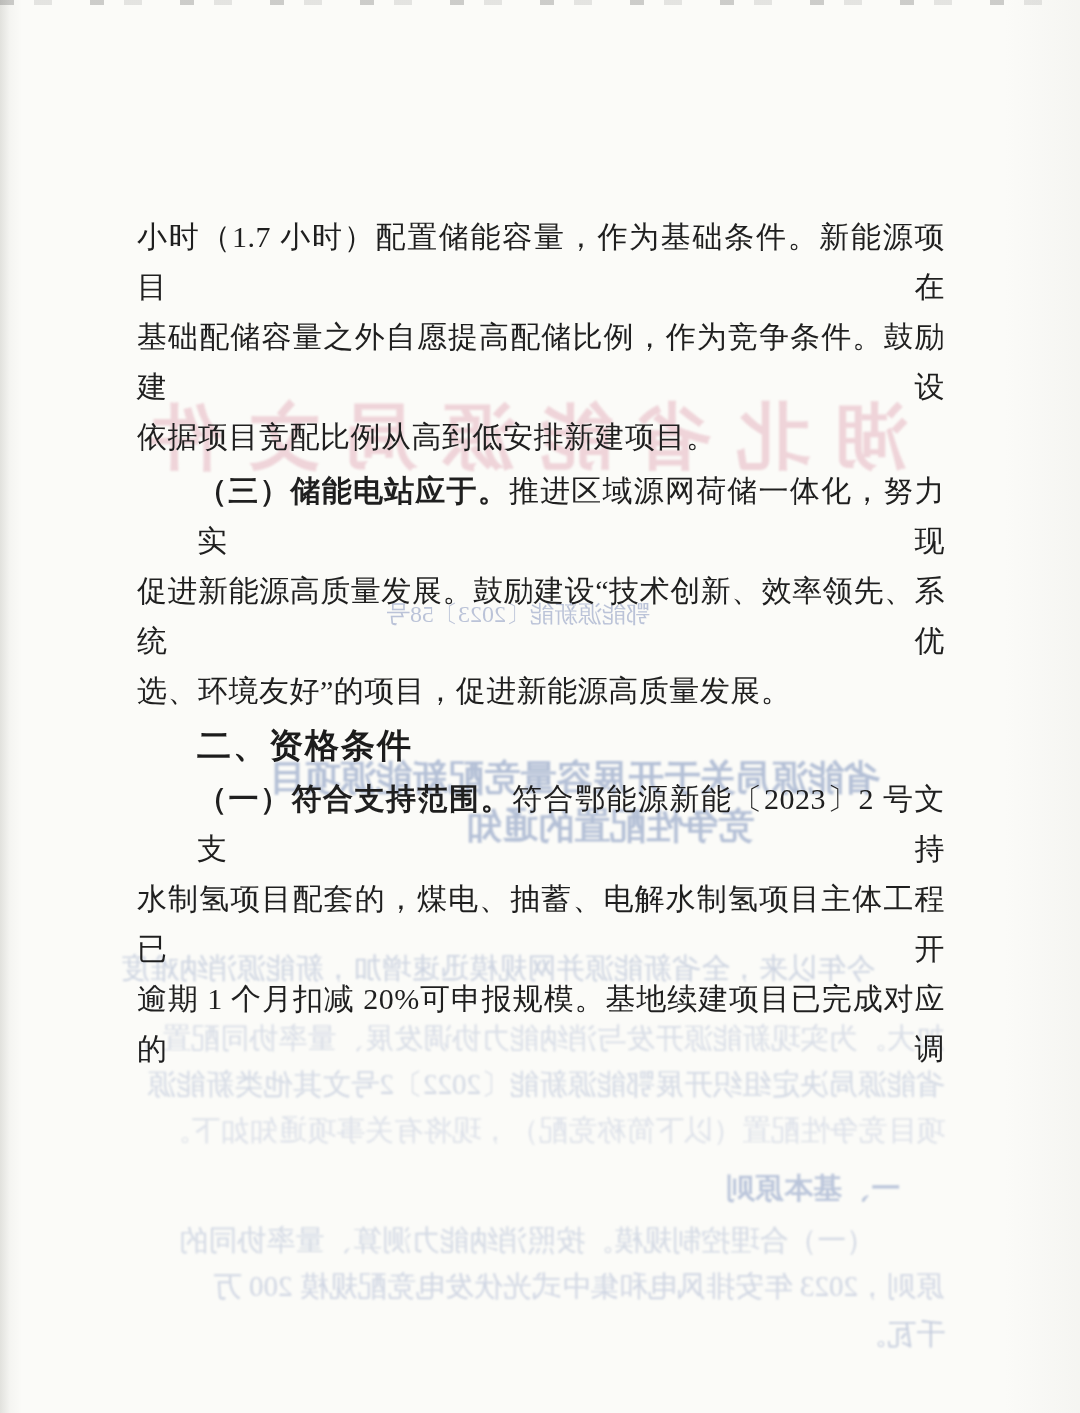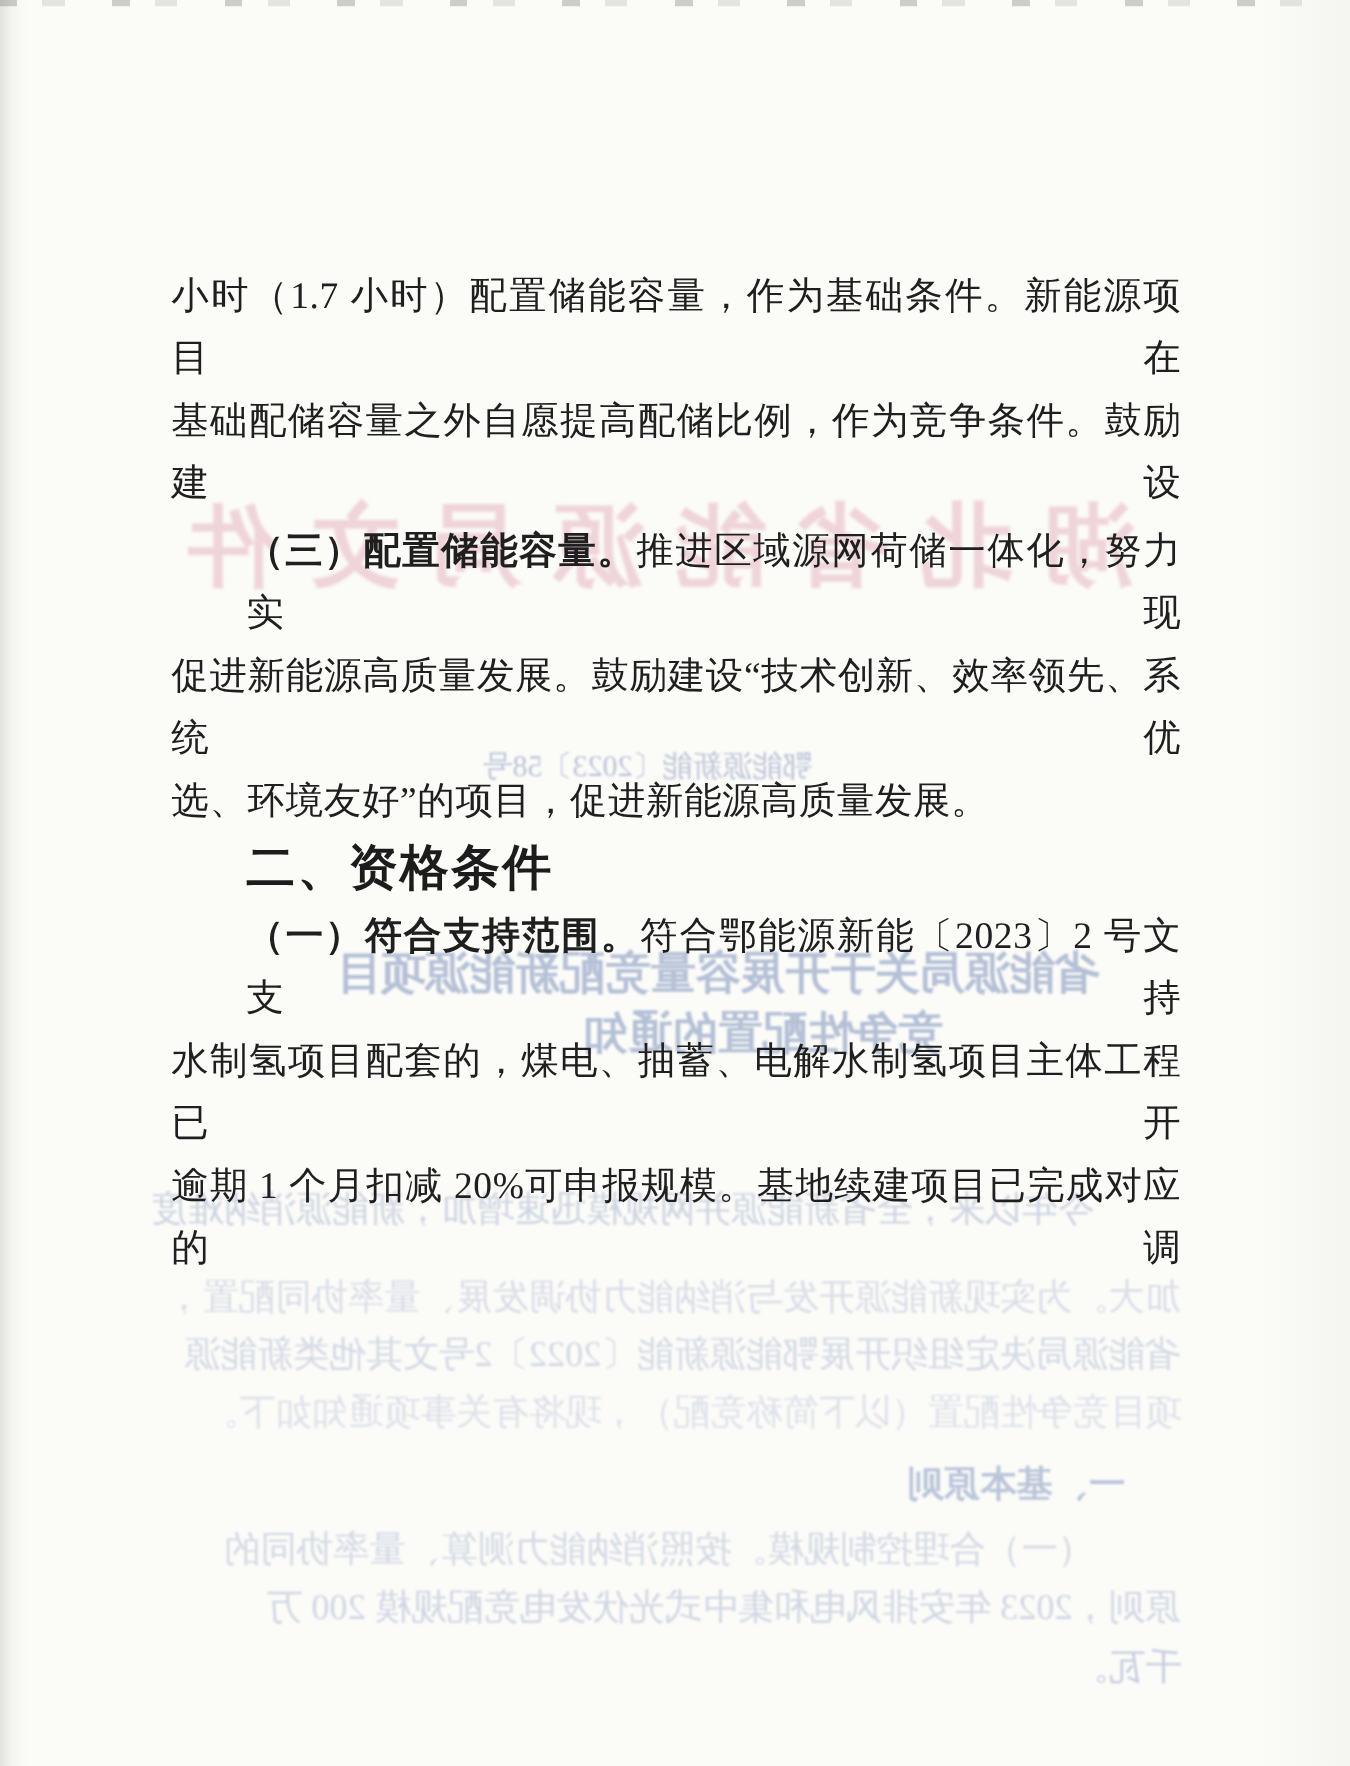--- a/index.html
+++ b/index.html
@@ -40,21 +40,21 @@
   }
   .line.indent{padding-left:60px;}
   .line.last{text-align-last:left;}
   .lead{
     font-family:"Liberation Sans","DejaVu Sans",sans-serif;
     font-weight:700;
   }
   .heading-line{
     padding-left:60px;margin:2px 0 4px 0;
     font-family:"Liberation Sans","DejaVu Sans",sans-serif;
-    font-weight:700;font-size:39px;line-height:50px;color:#1c1c1c;
+    font-weight:700;font-size:34px;line-height:50px;color:#1c1c1c;
     letter-spacing:2px;
   }
 
   
   .bleed{
     position:absolute;
     transform:scaleX(-1);
     pointer-events:none;
     white-space:nowrap;
     font-family:"Liberation Serif","DejaVu Serif",serif;
@@ -116,23 +116,24 @@
   <div class="bleed bleed-body bl3">项目竞争性配置（以下简称竞配），现将有关事项通知如下。</div>
   <div class="bleed bleed-body bl4">一、基本原则</div>
   <div class="bleed bleed-body bl5">（一）合理控制规模。按照消纳能力测算、量率协同的</div>
   <div class="bleed bleed-body bl6">原则，2023 年安排风电和集中式光伏发电竞配规模 200 万</div>
   <div class="bleed bleed-body bl7">千瓦。</div>
 
   <div id="doc-text">
       <div class="para">
         <div class="line">小时（1.7 小时）配置储能容量，作为基础条件。新能源项目在</div>
         <div class="line">基础配储容量之外自愿提高配储比例，作为竞争条件。鼓励建设</div>
+        <div class="line last">依据项目竞配比例从高到低安排新建项目。</div>
       </div>
       <div class="para">
-        <div class="line indent"><span class="lead">（三）配置储能容量。</span>推进区域源网荷储一体化，努力实现</div>
+        <div class="line indent"><span class="lead">（三）储能电站应于。</span>推进区域源网荷储一体化，努力实现</div>
         <div class="line">促进新能源高质量发展。鼓励建设“技术创新、效率领先、系统优</div>
         <div class="line last">选、环境友好”的项目，促进新能源高质量发展。</div>
       </div>
       <div class="heading-line">二、资格条件</div>
       <div class="para">
         <div class="line indent"><span class="lead">（一）符合支持范围。</span>符合鄂能源新能〔2023〕2 号文支持</div>
         <div class="line">水制氢项目配套的，煤电、抽蓄、电解水制氢项目主体工程已开</div>
         <div class="line">逾期 1 个月扣减 20%可申报规模。基地续建项目已完成对应的调</div>
       </div>
     </div>

